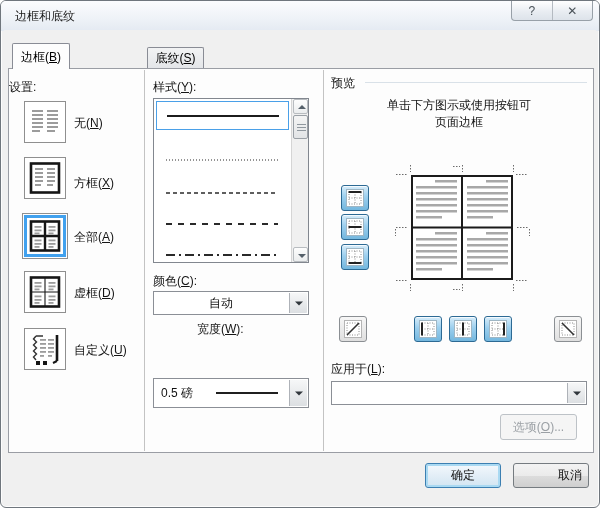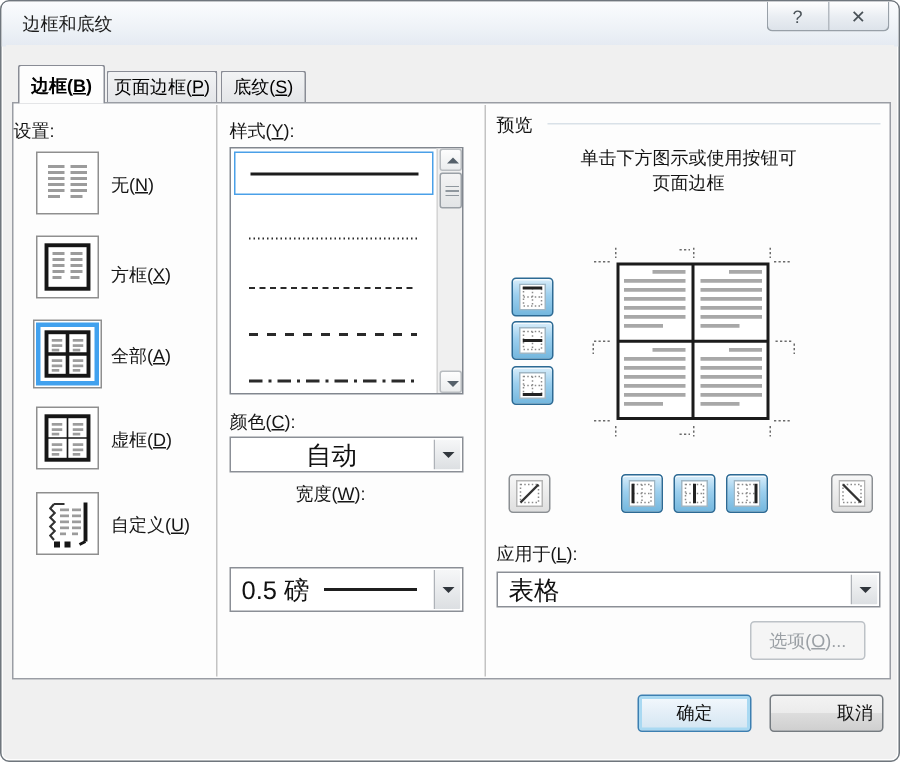--- a/index.html
+++ b/index.html
@@ -43,21 +43,21 @@
   
   .sbar{position:absolute;right:0;top:0;width:17px;height:163px;background:#f0f0f0;border-left:1px solid #d5d5d5;}
   .sbtn{position:absolute;left:1px;width:15px;height:15px;background:linear-gradient(#fdfdfd,#ebedee);border:1px solid #b8bcc0;border-radius:2px;}
   .tri-up{position:absolute;left:3.5px;top:5px;width:0;height:0;border-left:4px solid transparent;border-right:4px solid transparent;border-bottom:4px solid #55606a;}
   .tri-down{position:absolute;left:3.5px;top:6px;width:0;height:0;border-left:4px solid transparent;border-right:4px solid transparent;border-top:4px solid #55606a;}
   .sthumb{position:absolute;left:1px;top:16px;width:15px;height:24px;background:linear-gradient(#f4f4f4,#e2e4e6);border:1px solid #9aa0a6;border-radius:2px;}
   .grip{position:absolute;left:3px;top:8px;width:9px;height:8px;
         background:repeating-linear-gradient(#8f979e 0 1px,transparent 1px 3px);}
 
   
-  .combo{position:absolute;background:#fff;border:1px solid #8b8f96;z-index:2;font-size:17px;color:#111;}
+  .combo{position:absolute;background:#fff;border:1px solid #8b8f96;z-index:2;font-size:12px;color:#111;}
   .combo .val{position:absolute;left:0;right:20px;top:0;bottom:0;display:flex;align-items:center;padding-left:7px;}
   .combo .val.center{justify-content:center;padding-left:0;}
   .combo .arrowbtn{position:absolute;right:1px;top:1px;bottom:1px;width:18px;border-left:1px solid #aeb2b8;
         background:linear-gradient(#f6f7f8,#dcdfe2);border-radius:0 1px 1px 0;}
   .combo .arrowbtn i{position:absolute;left:50%;top:50%;transform:translate(-50%,-40%);width:0;height:0;
         border-left:4px solid transparent;border-right:4px solid transparent;border-top:4px solid #30363c;}
   .wline{position:absolute;left:62px;top:50%;width:62px;height:2px;background:#1f1f1f;margin-top:-1px;}
 
   
   .grpline{position:absolute;height:1px;background:#d9e1e8;z-index:2;}
@@ -85,25 +85,22 @@
     <div class="capbtn">
         <span>?</span>
       </div>
     <div class="capbtn">
         <span>✕</span>
       </div>
   </div>
 
   <div class="client"></div>
 
-  <div class="tab active" style="left:11px;top:42px;width:58px;height:26px;line-height:26px;font-weight:bold;">
+  <div class="tab active" style="left:11px;top:42px;width:58px;height:26px;line-height:26px;">
     <span>边框(</span><span class="ac">B</span><span>)</span>
-  </div>
-  <div class="tab" style="left:70px;top:46px;width:74px;height:22px;line-height:21px;">
-    <span>页面边框(</span><span class="ac">P</span><span>)</span>
   </div>
   <div class="tab" style="left:146px;top:46px;width:57px;height:22px;line-height:21px;">
     <span>底纹(</span><span class="ac">S</span><span>)</span>
   </div>
 
   <div class="tabpage"></div>
   <div class="vsep" style="left:143px;"></div>
   <div class="vsep" style="left:322px;"></div>
 
   <div class="lbl" style="left:8px;top:78px;">设置:</div>
@@ -420,21 +417,20 @@
       <rect x="0.5" y="0.5" width="17" height="17" fill="#fff" stroke="#b5b5b5"></rect>
       <rect x="3" y="3" width="12" height="12" fill="none" stroke="#8a8a8a" stroke-width="1" stroke-dasharray="1 1.5"></rect>
       <line x1="3" y1="3" x2="15" y2="15" stroke="#333" stroke-width="1.6"></line>
     </svg>
   </div>
 
   <div class="lbl" style="left:330px;top:360px;">
     <span>应用于(</span><span class="ac">L</span><span>):</span>
   </div>
   <div class="combo" style="left:330px;top:380px;width:256px;height:24px;">
-    <div class="val">表格</div>
     <div class="arrowbtn">
         <i></i>
       </div>
   </div>
 
   <div class="pushbtn btn-default" style="left:424px;top:462px;width:76px;height:25px;">确定</div>
 
   <div class="pushbtn btn-disabled" style="left:499px;top:413px;width:77px;height:26px;">
     <span>选项(</span>
       <span class="ac">O</span>

